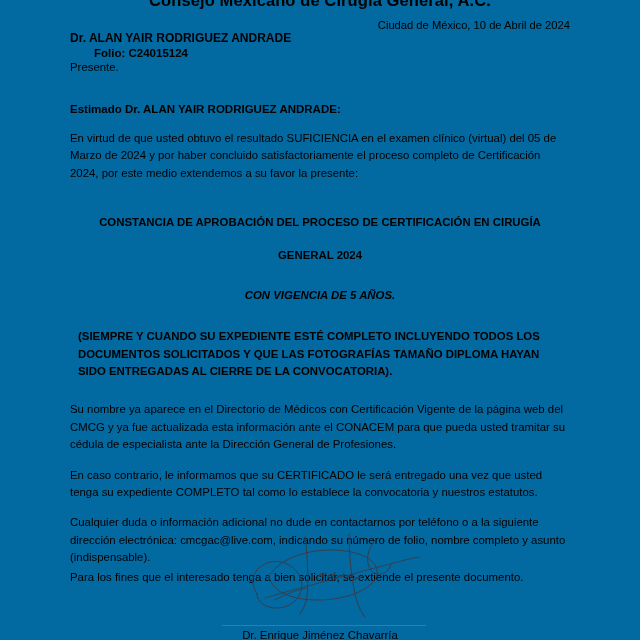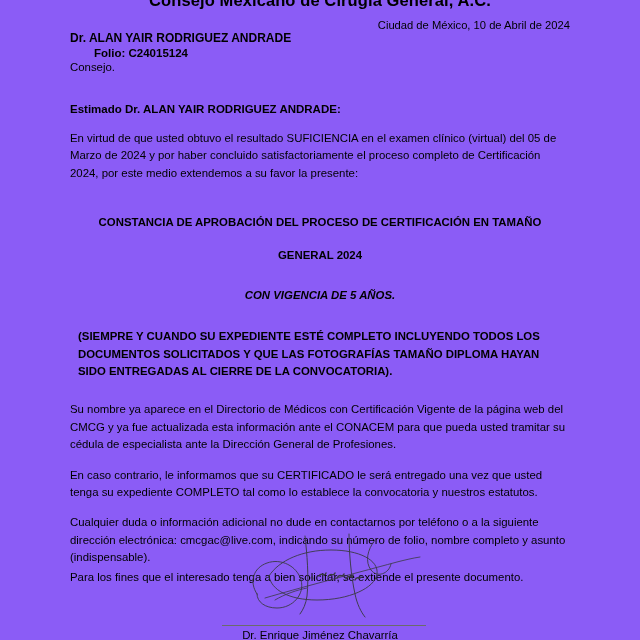--- a/index.html
+++ b/index.html
@@ -12,21 +12,21 @@
     height: 640px;
     overflow: hidden;
     font-family: "Liberation Sans", sans-serif;
     color: #000000;
     -webkit-font-smoothing: antialiased;
   }
   .page {
     position: relative;
     width: 640px;
     height: 640px;
-    background: #8b5cf6;
+    background: #0369a1;
     box-sizing: border-box;
   }
   .letterhead {
     position: absolute;
     top: -9px;
     left: 0;
     width: 640px;
     text-align: center;
     font-size: 16.5px;
     font-weight: bold;
@@ -149,27 +149,27 @@
   <div class="letterhead">Consejo Mexicano de Cirugía General, A.C.</div>
 
   <div class="date-line">Ciudad de México, 10 de Abril de 2024</div>
 
   <div class="body-col">
 
     <p class="addressee">Dr. ALAN YAIR RODRIGUEZ ANDRADE</p>
 
     <p class="folio">Folio: C24015124</p>
 
-    <p class="presente">Consejo.</p>
+    <p class="presente">Presente.</p>
 
     <p class="salutation">Estimado Dr. ALAN YAIR RODRIGUEZ ANDRADE:</p>
 
     <p class="para">En virtud de que usted obtuvo el resultado SUFICIENCIA en el examen clínico (virtual) del 05 de Marzo de 2024 y por haber concluido satisfactoriamente el proceso completo de Certificación 2024, por este medio extendemos a su favor la presente:</p>
 
-    <p class="center-title title-1">CONSTANCIA DE APROBACIÓN DEL PROCESO DE CERTIFICACIÓN EN TAMAÑO</p>
+    <p class="center-title title-1">CONSTANCIA DE APROBACIÓN DEL PROCESO DE CERTIFICACIÓN EN CIRUGÍA</p>
 
     <p class="center-title title-2">GENERAL 2024</p>
 
     <p class="center-title title-3">CON VIGENCIA DE 5 AÑOS.</p>
 
 
     <p class="bold-block">(SIEMPRE Y CUANDO SU EXPEDIENTE ESTÉ COMPLETO INCLUYENDO TODOS LOS DOCUMENTOS SOLICITADOS Y QUE LAS FOTOGRAFÍAS TAMAÑO DIPLOMA HAYAN SIDO ENTREGADAS AL CIERRE DE LA CONVOCATORIA).</p>
 
     <p class="para">Su nombre ya aparece en el Directorio de Médicos con Certificación Vigente de la página web del CMCG y ya fue actualizada esta información ante el CONACEM para que pueda usted tramitar su cédula de especialista ante la Dirección General de Profesiones.</p>
 

